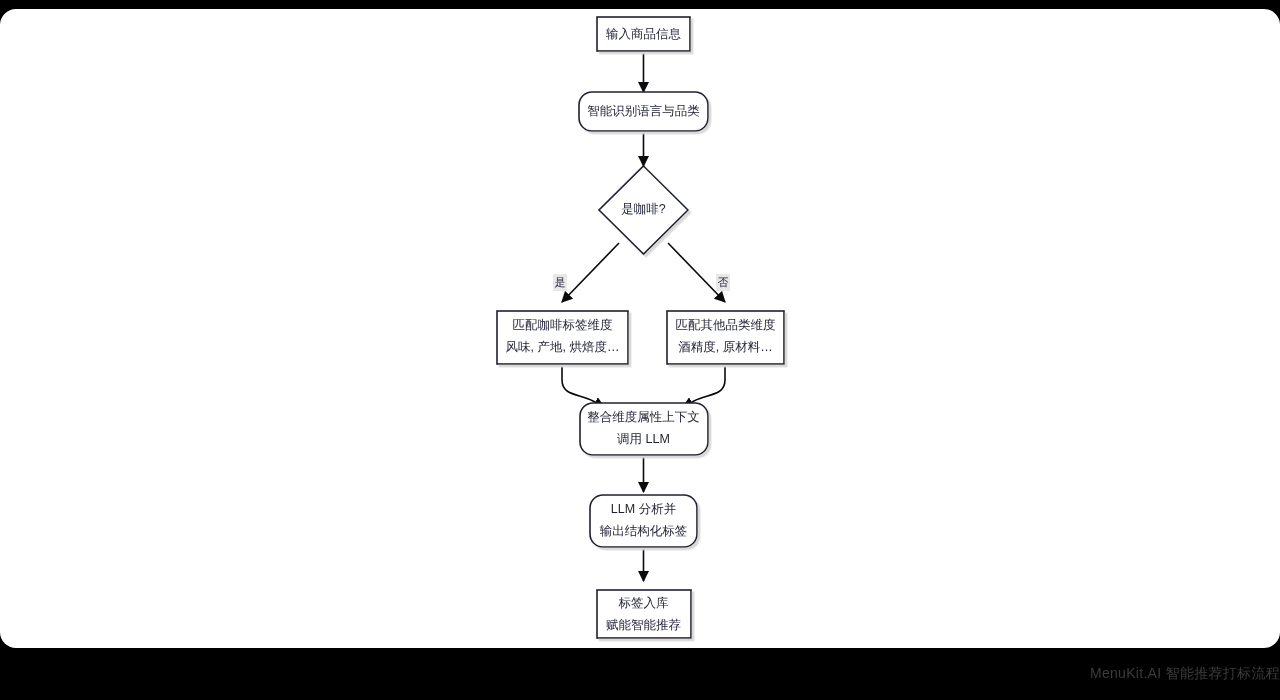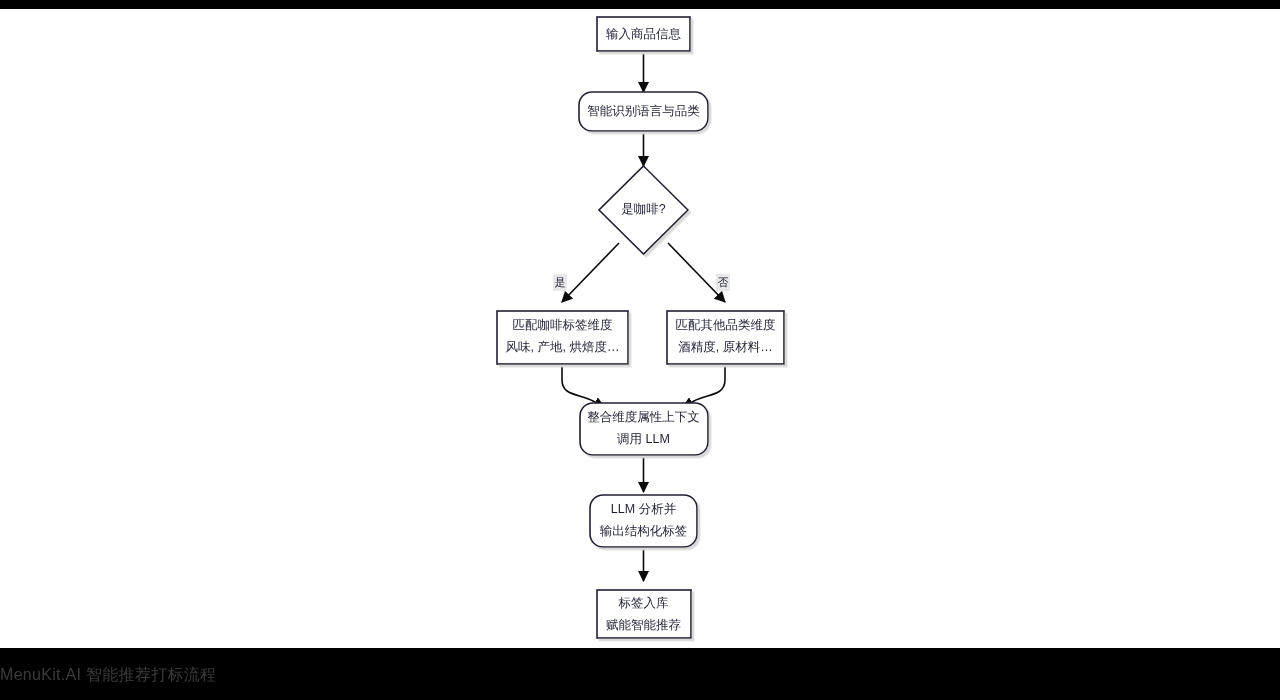--- a/index.html
+++ b/index.html
@@ -20,40 +20,41 @@
     background: #000000;
   }
   #canvas {
     position: absolute;
     left: 0;
     top: 9px;
     width: 1280px;
     height: 639px;
     background: #ffffff;
     overflow: hidden;
+    border-radius: 16px;
   }
   #topbar {
     position: absolute;
     left: 0; top: 0;
     width: 1280px; height: 9px;
     background: #000000;
   }
   #footerbar {
     position: absolute;
     left: 0; top: 648px;
     width: 1280px; height: 52px;
     background: #000000;
   }
   #footer-caption {
     position: absolute;
     left: 0;
     top: 665px;
     width: 1280px;
-    text-align: left;
-    font-size: 16px;
+    text-align: right;
+    font-size: 14px;
     color: #3b3b3b;
     letter-spacing: 0.3px;
     white-space: nowrap;
   }
   svg#flow {
     position: absolute;
     left: 0; top: 0;
     width: 1280px;
     height: 639px;
   }

